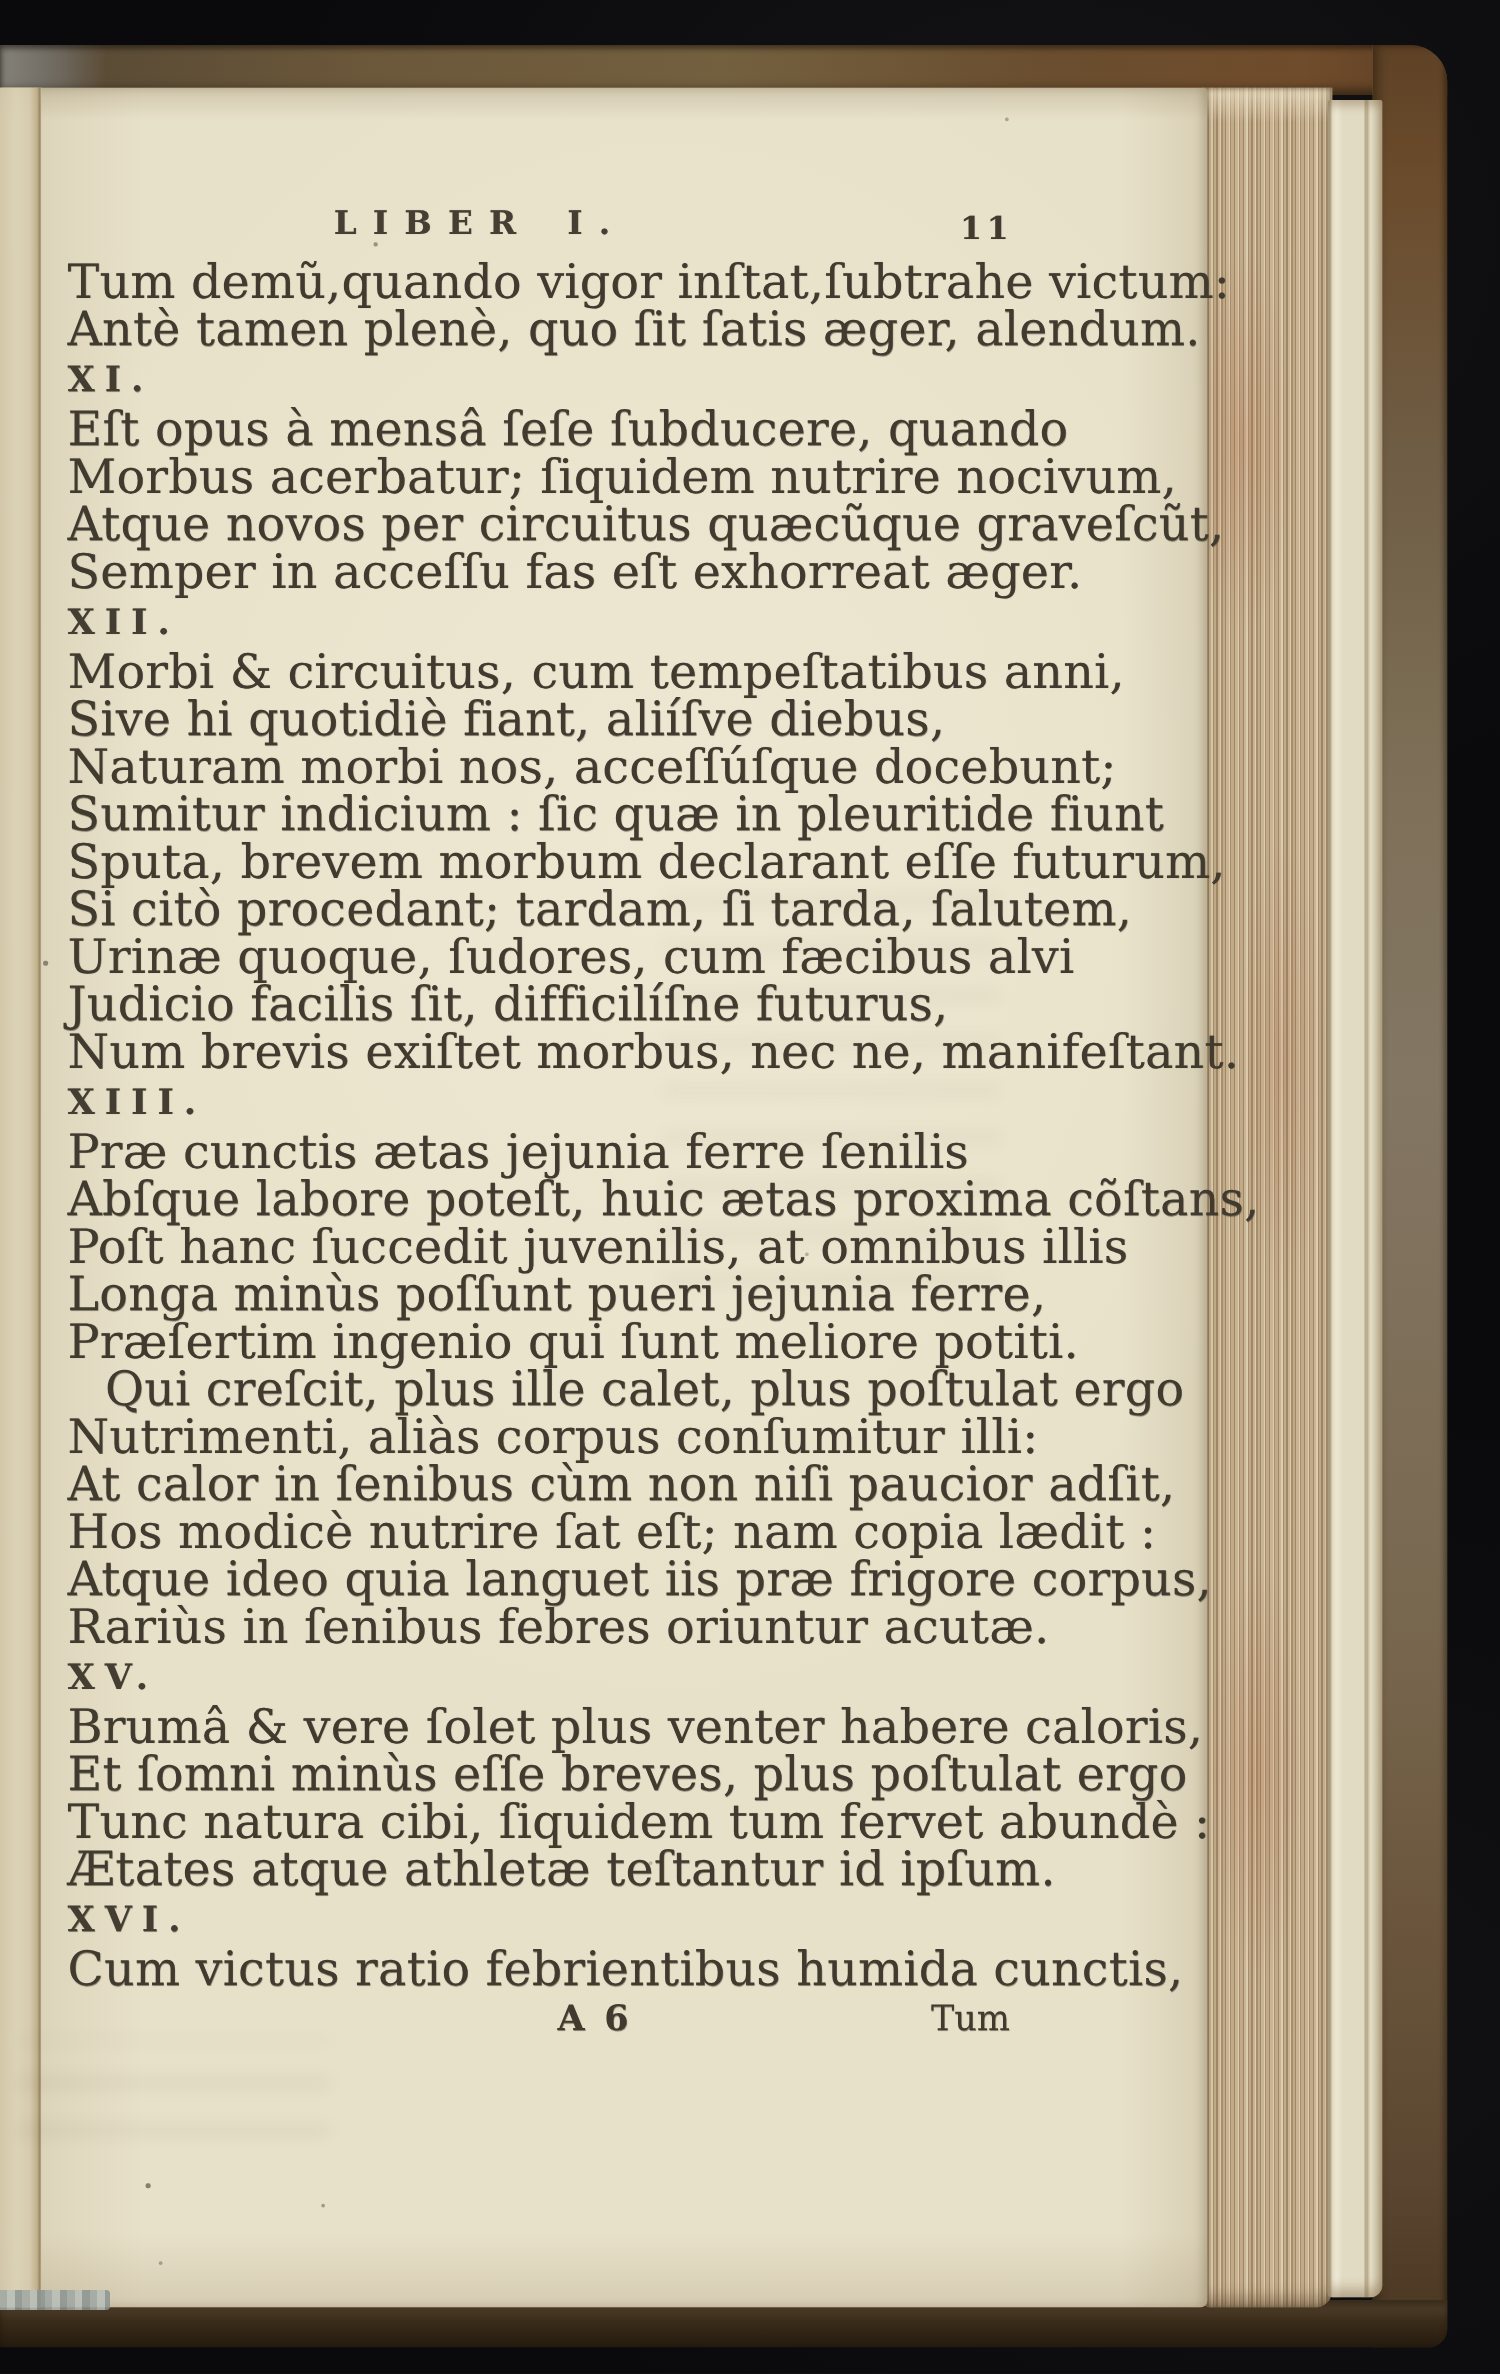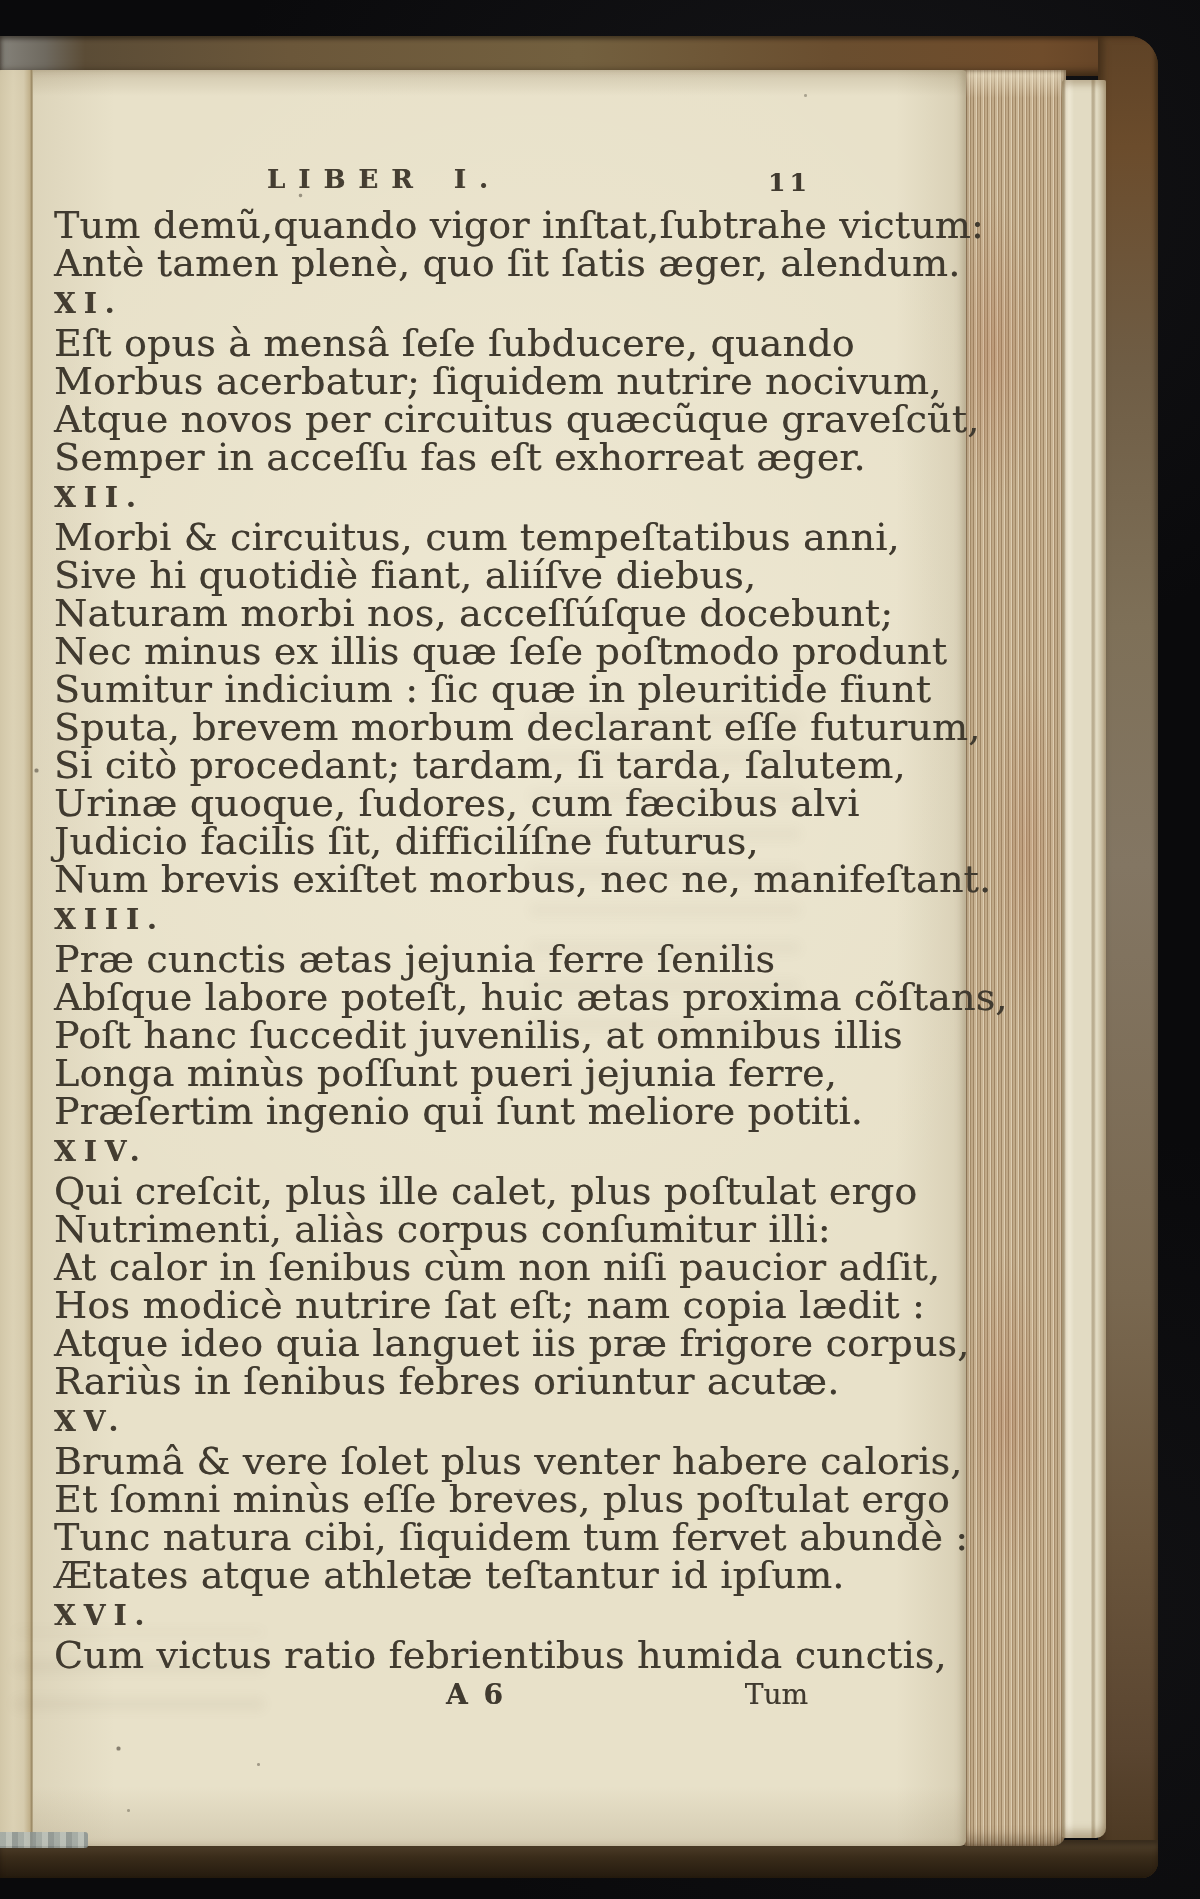--- a/index.html
+++ b/index.html
@@ -125,40 +125,38 @@
         <div class="line">Morbus acerbatur; ſiquidem nutrire nocivum,</div>
         <div class="line">Atque novos per circuitus quæcũque graveſcũt,</div>
         <div class="line">Semper in acceſſu fas eſt exhorreat æger.</div>
       </section>
 
       <section class="sec">
         <div class="heading">XII.</div>
         <div class="line">Morbi &amp; circuitus, cum tempeſtatibus anni,</div>
         <div class="line">Sive hi quotidiè fiant, aliíſve diebus,</div>
         <div class="line">Naturam morbi nos, acceſſúſque docebunt;</div>
-        <div class="line">Nec minus ex illis quæ ſeſe poſtmodo produnt</div>
         <div class="line">Sumitur indicium : ſic quæ in pleuritide fiunt</div>
         <div class="line">Sputa, brevem morbum declarant eſſe futurum,</div>
         <div class="line">Si citò procedant; tardam, ſi tarda, ſalutem,</div>
         <div class="line">Urinæ quoque, ſudores, cum fæcibus alvi</div>
         <div class="line">Judicio facilis ſit, difficilíſne futurus,</div>
         <div class="line">Num brevis exiſtet morbus, nec ne, manifeſtant.</div>
       </section>
 
       <section class="sec">
         <div class="heading">XIII.</div>
         <div class="line">Præ cunctis ætas jejunia ferre ſenilis</div>
         <div class="line">Abſque labore poteſt, huic ætas proxima cõſtans,</div>
         <div class="line">Poſt hanc ſuccedit juvenilis, at omnibus illis</div>
         <div class="line">Longa minùs poſſunt pueri jejunia ferre,</div>
         <div class="line">Præſertim ingenio qui ſunt meliore potiti.</div>
       </section>
 
       <section class="sec">
-        <div class="heading">XIV.</div>
         <div class="line">Qui creſcit, plus ille calet, plus poſtulat ergo</div>
         <div class="line">Nutrimenti, aliàs corpus conſumitur illi:</div>
         <div class="line">At calor in ſenibus cùm non niſi paucior adſit,</div>
         <div class="line">Hos modicè nutrire ſat eſt; nam copia lædit :</div>
         <div class="line">Atque ideo quia languet iis præ frigore corpus,</div>
         <div class="line">Rariùs in ſenibus febres oriuntur acutæ.</div>
       </section>
 
       <section class="sec">
         <div class="heading">XV.</div>

